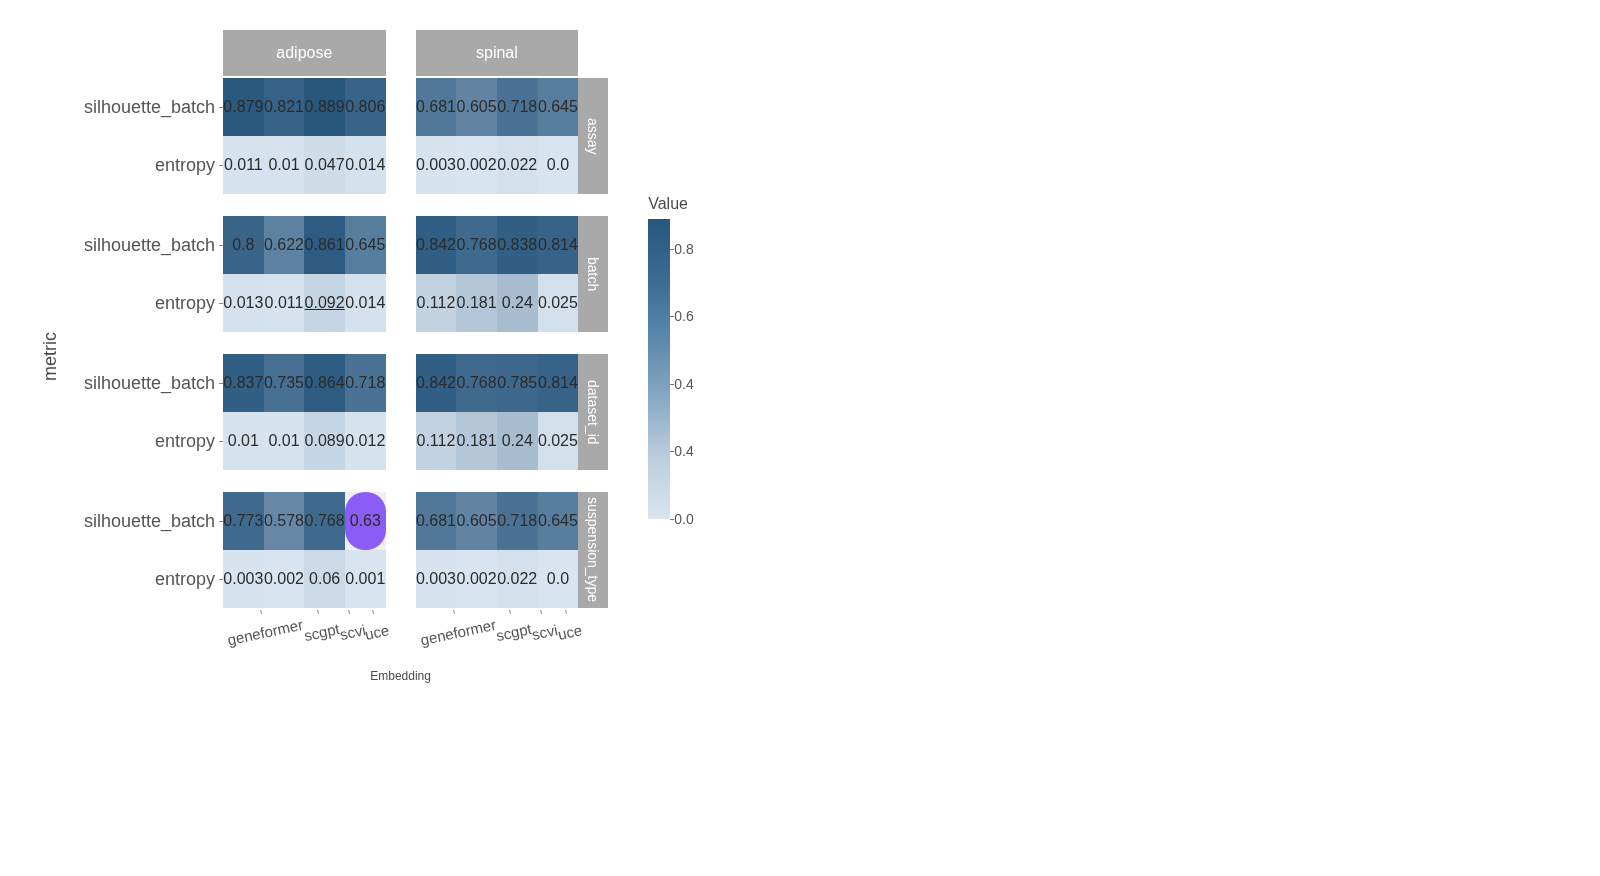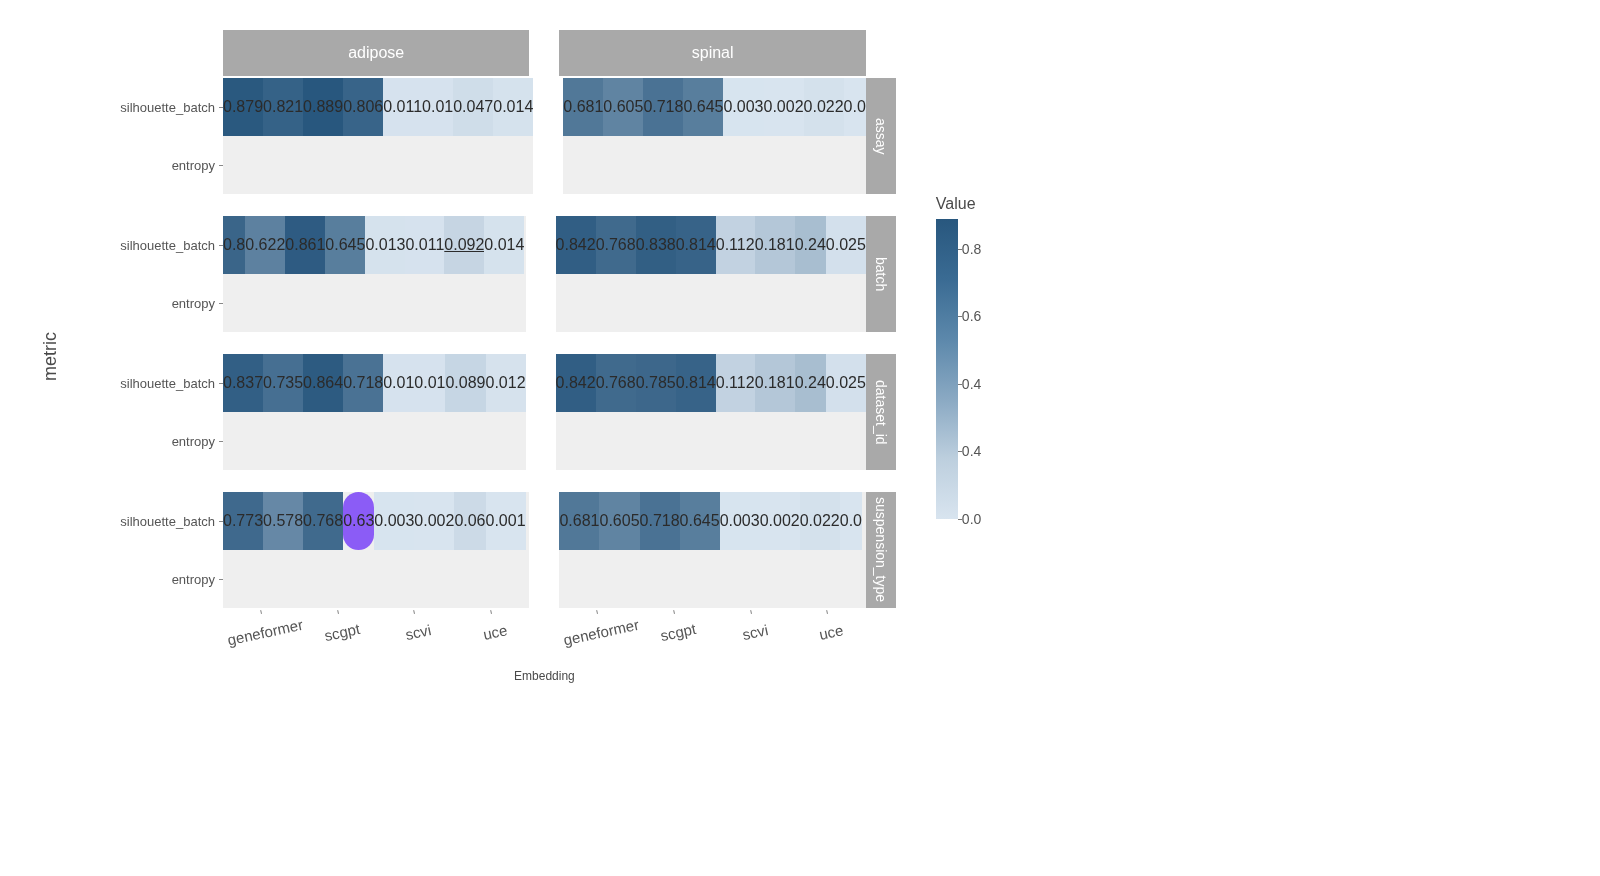--- a/index.html
+++ b/index.html
@@ -55,40 +55,41 @@
     width: 150px;
     display: flex;
     flex-direction: column;
   }
   .y-label {
     height: 58px;
     display: flex;
     align-items: center;
     justify-content: flex-end;
     padding-right: 8px;
-    font-size: 13px;
+    font-size: 18px;
     color: #555;
     position: relative;
   }
   .y-label::after {
     content: "";
     position: absolute;
     right: 0;
     width: 4px;
     border-top: 1px solid #888;
   }
   .panels {
     display: flex;
     gap: 30px;
     flex: 1;
   }
   .panel {
     background: #efefef;
     flex: 1;
     display: flex;
+    flex-direction: column;
   }
   .hm-row {
     display: flex;
     height: 58px;
   }
   .cell {
     flex: 1;
     display: flex;
     align-items: center;
     justify-content: center;

